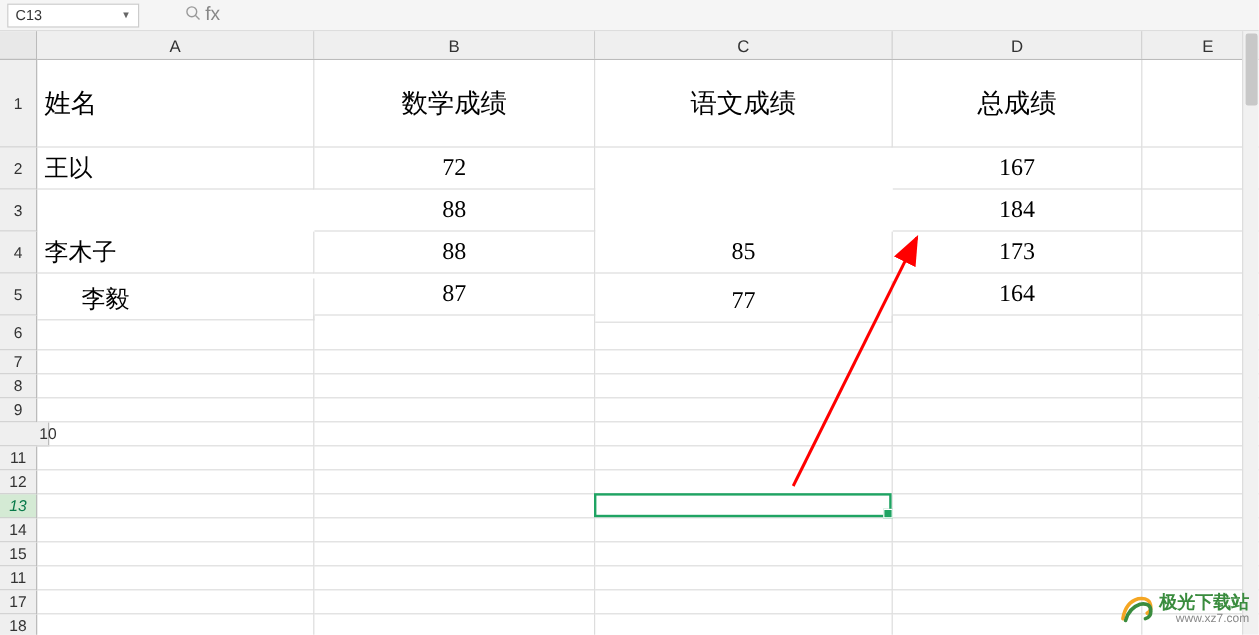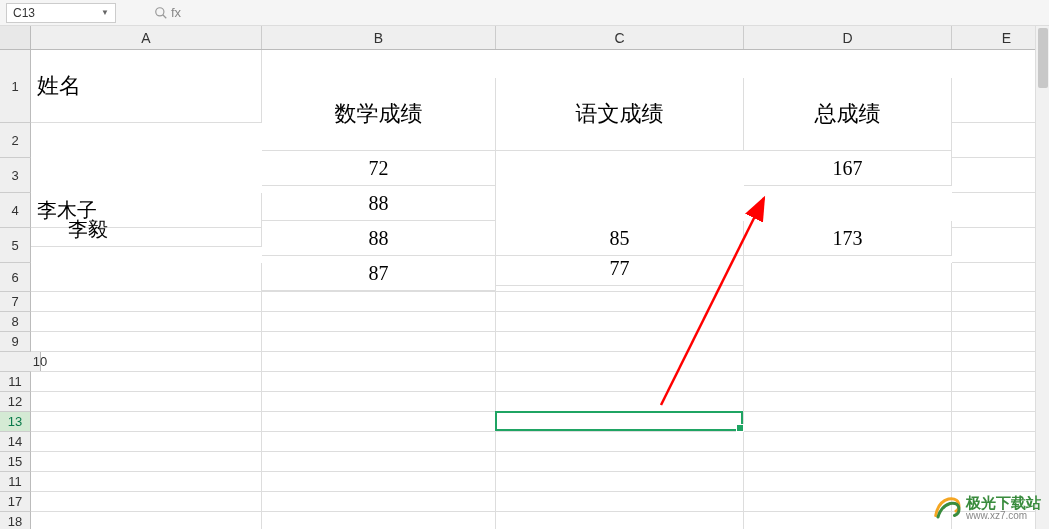--- a/index.html
+++ b/index.html
@@ -32,24 +32,24 @@
       color: #333;
       position: relative;
     }
     .cell-ref-dropdown {
       margin-left: auto;
       font-size: 8px;
       color: #666;
     }
     .search-area {
       display: flex;
-      align-items: center;
+      align-items: flex-start;
       gap: 3px;
       color: #888;
-      font-size: 13px;
+      font-size: 16px;
       margin-left: 30px;
     }
     .search-icon-svg {
       width: 14px;
       height: 14px;
     }
     .sheet-area {
       display: flex;
       height: calc(100% - 26px);
     }
@@ -113,21 +113,21 @@
       display: flex;
       align-items: center;
       padding: 0 6px;
       font-size: 20px;
       color: #000;
       font-family: "SimSun", serif;
     }
     .cell.header-cell {
       font-size: 22px;
     }
-    .cell.center { justify-content: center; margin-top: 28px; }
+    .cell.center { justify-content: center; }
     .cell.left { justify-content: flex-start; }
     .cell-selection {
       position: absolute;
       border: 2px solid #1fa463;
       pointer-events: none;
       background: transparent;
       z-index: 5;
     }
     .cell-selection::after {
       content: "";
@@ -145,20 +145,21 @@
       z-index: 4;
     }
     .watermark {
       position: absolute;
       right: 8px;
       bottom: 6px;
       display: flex;
       align-items: center;
       gap: 4px;
       z-index: 10;
+      text-align: right;
     }
     .watermark-logo {
       width: 30px;
       height: 30px;
     }
     .watermark-text {
       font-size: 15px;
       font-weight: bold;
       color: #3a8c3e;
       line-height: 1.05;
@@ -222,21 +223,21 @@
           <div class="row-header" style="height: 35px;">3</div>
           <div class="row-header" style="height: 35px;">4</div>
           <div class="row-header" style="height: 35px;">5</div>
           <div class="row-header" style="height: 29px;">6</div>
           <div class="row-header" style="height: 20px;">7</div>
           <div class="row-header" style="height: 20px;">8</div>
           <div class="row-header" style="height: 20px;">9</div>
           <div class="row-header" style="height: 20px; padding-left: 40px;">10</div>
           <div class="row-header" style="height: 20px;">11</div>
           <div class="row-header" style="height: 20px;">12</div>
-          <div class="row-header active" style="height: 20px;">13</div>
+          <div class="row-header active" style="height: 20px; font-style: italic;">13</div>
           <div class="row-header" style="height: 20px;">14</div>
           <div class="row-header" style="height: 20px;">15</div>
           <div class="row-header" style="height: 20px;">11</div>
           <div class="row-header" style="height: 20px;">17</div>
           <div class="row-header" style="height: 20px;">18</div>
         </div>
       <div class="cells" id="cells">
         <div class="cell-selection" id="selection" style="left: 464px; top: 361px; width: 248px; height: 20px;"></div>
         <svg class="arrow-overlay" id="arrow" width="400" height="300" style="left:420px; top:140px;">
           <defs>
@@ -244,33 +245,36 @@
               <polygon points="0 0, 10 4, 0 8" fill="#ff0000"></polygon>
             </marker>
           </defs>
           <line x1="210" y1="215" x2="313" y2="8" stroke="#ff0000" stroke-width="2.5" marker-end="url(#arrowhead)"></line>
         </svg>
       <div class="cell left header-cell" style="left: 0px; top: 0px; width: 231px; height: 73px;">姓名</div>
           <div class="cell center header-cell" style="left: 231px; top: 0px; width: 234px; height: 73px;">数学成绩</div>
           <div class="cell center header-cell" style="left: 713px; top: 0px; width: 208px; height: 73px;">总成绩</div>
           <div class="cell center header-cell" style="left: 465px; top: 0px; width: 248px; height: 73px;">语文成绩</div>
           <div class="cell" style="left: 921px; top: 0px; width: 110px; height: 73px;"></div>
+          <div class="cell left" style="left: 0px; top: 73px; width: 231px; height: 35px;">王以</div>
           <div class="cell center" style="left: 231px; top: 73px; width: 234px; height: 35px;">72</div>
           <div class="cell center" style="left: 713px; top: 73px; width: 208px; height: 35px;">167</div>
           <div class="cell" style="left: 921px; top: 73px; width: 110px; height: 35px;"></div>
           <div class="cell center" style="left: 231px; top: 108px; width: 234px; height: 35px;">88</div>
+          <div class="cell center" style="left: 713px; top: 108px; width: 208px; height: 35px;">184</div>
           <div class="cell" style="left: 921px; top: 108px; width: 110px; height: 35px;"></div>
           <div class="cell left" style="left: 0px; top: 143px; width: 231px; height: 35px;">李木子</div>
           <div class="cell center" style="left: 231px; top: 143px; width: 234px; height: 35px;">88</div>
           <div class="cell center" style="left: 465px; top: 143px; width: 248px; height: 35px;">85</div>
           <div class="cell center" style="left: 713px; top: 143px; width: 208px; height: 35px;">173</div>
           <div class="cell" style="left: 921px; top: 143px; width: 110px; height: 35px;"></div>
-          <div class="cell left" style="left: 0px; top: 162px; width: 231px; height: 35px; padding-left: 37px;">李毅</div>
+          <div class="cell left" style="left: 0px; top: 182px; width: 231px; height: 35px; padding-left: 37px;">李毅</div>
           <div class="cell center" style="left: 231px; top: 178px; width: 234px; height: 35px;">87</div>
-          <div class="cell center" style="left: 465px; top: 173px; width: 248px; height: 35px;">77</div>
+          <div class="cell center" style="left: 465px; top: 184px; width: 248px; height: 35px;">77</div>
+          <div class="cell center" style="left: 713px; top: 178px; width: 208px; height: 35px;">164</div>
           <div class="cell" style="left: 921px; top: 178px; width: 110px; height: 35px;"></div>
           <div class="cell" style="left: 0px; top: 213px; width: 231px; height: 29px;"></div>
           <div class="cell" style="left: 231px; top: 213px; width: 234px; height: 29px;"></div>
           <div class="cell" style="left: 465px; top: 213px; width: 248px; height: 29px;"></div>
           <div class="cell" style="left: 713px; top: 213px; width: 208px; height: 29px;"></div>
           <div class="cell" style="left: 921px; top: 213px; width: 110px; height: 29px;"></div>
           <div class="cell" style="left: 0px; top: 242px; width: 231px; height: 20px;"></div>
           <div class="cell" style="left: 231px; top: 242px; width: 234px; height: 20px;"></div>
           <div class="cell" style="left: 465px; top: 242px; width: 248px; height: 20px;"></div>
           <div class="cell" style="left: 713px; top: 242px; width: 208px; height: 20px;"></div>

